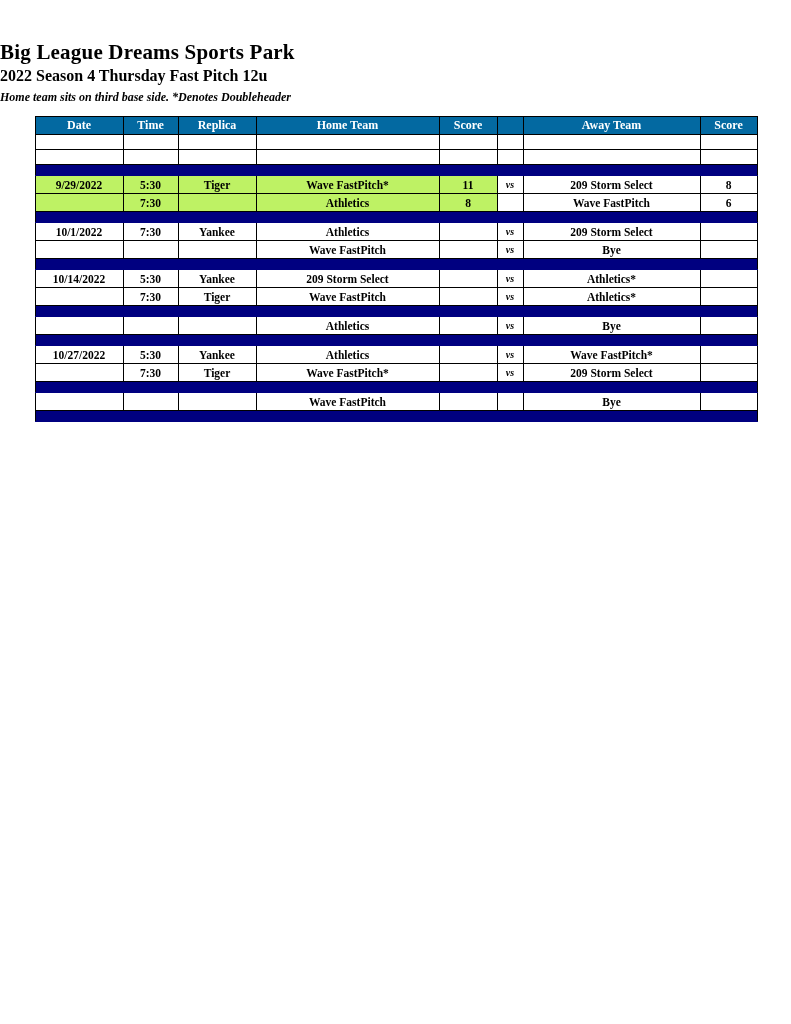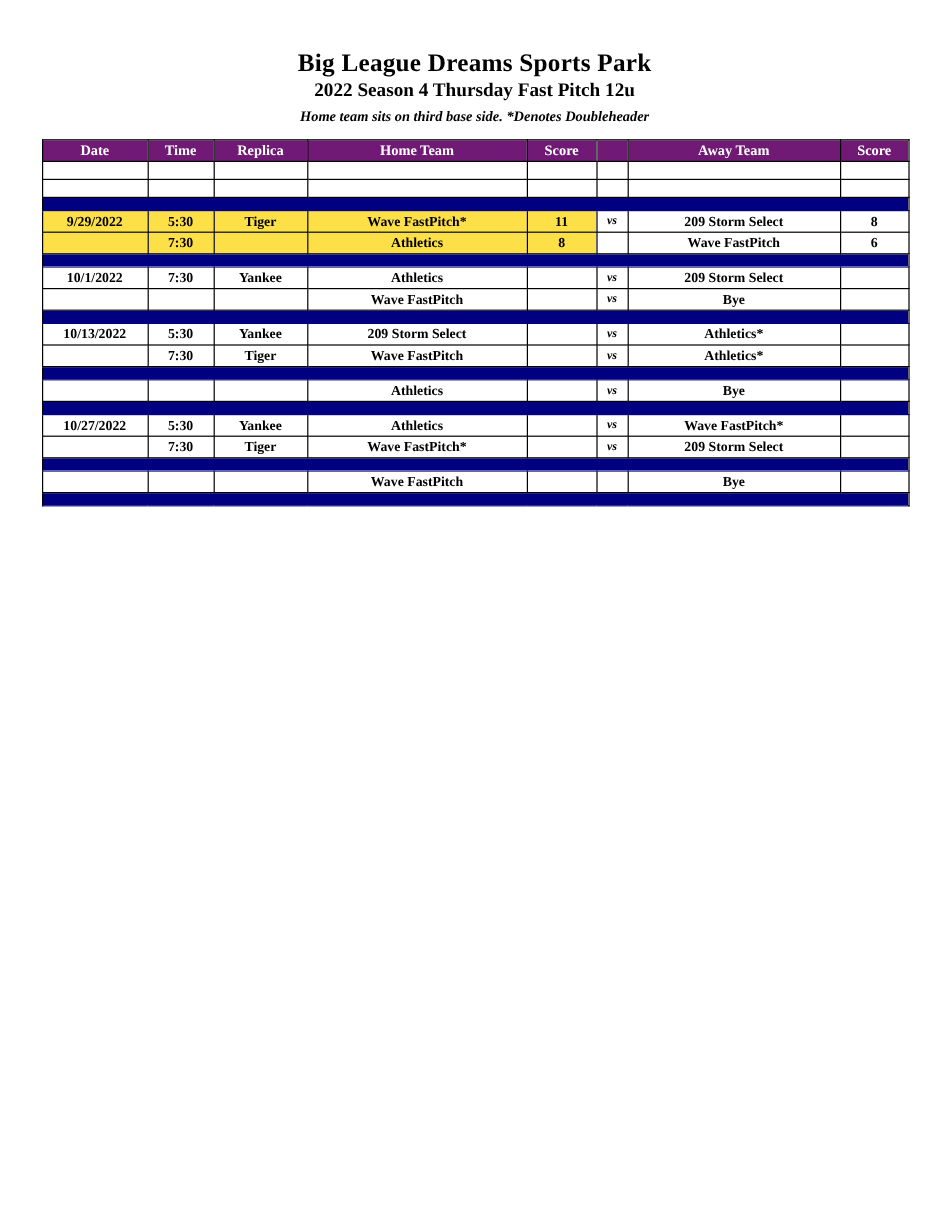--- a/index.html
+++ b/index.html
@@ -15,21 +15,20 @@
     position: relative;
   }
   .page {
     width: 791px;
     height: 1024px;
     position: relative;
     box-sizing: border-box;
     padding-top: 40px;
   }
   .title-block {
-    text-align: center;
     line-height: 1.15;
   }
   .title {
     font-size: 21px;
     font-weight: bold;
     letter-spacing: 0.2px;
   }
   .subtitle {
     font-size: 16px;
     font-weight: bold;
@@ -54,21 +53,21 @@
   table.sched td, table.sched th {
     border: 1px solid #000000;
     height: 17px;
     padding: 0 2px;
     text-align: center;
     vertical-align: middle;
     overflow: hidden;
     white-space: nowrap;
   }
   thead th {
-    background: #701a75;
+    background: #0369a1;
     color: #ffffff;
     font-weight: bold;
     font-size: 12px;
     height: 18px;
   }
   
   col.c-date   { width: 88px; }
   col.c-time   { width: 55px; }
   col.c-replica{ width: 78px; }
   col.c-home   { width: 183px; }
@@ -88,21 +87,21 @@
     height: 14px;
     background: #ffffff;
   }
   td.bold { font-weight: bold; }
   td.vs {
     font-style: italic;
     font-weight: bold;
     font-size: 10px;
   }
   td.hl {
-    background: #fde047;
+    background: #bef264;
     font-weight: bold;
   }
   .footer-note {
     width: 722px;
     margin: 4px auto 0 auto;
     font-size: 12px;
     font-weight: bold;
     text-align: left;
     padding-left: 2px;
   }
@@ -206,21 +205,21 @@
             <td class="bold">Wave FastPitch</td>
             <td class="bold"></td>
             <td class="vs">vs</td>
             <td class="bold">Bye</td>
             <td class="bold"></td>
           </tr>
           <tr class="spacer">
             <td colspan="8"></td>
           </tr>
           <tr>
-            <td class="bold">10/13/2022</td>
+            <td class="bold">10/14/2022</td>
             <td class="bold">5:30</td>
             <td class="bold">Yankee</td>
             <td class="bold">209 Storm Select</td>
             <td class="bold"></td>
             <td class="vs">vs</td>
             <td class="bold">Athletics*</td>
             <td class="bold"></td>
           </tr>
           <tr>
             <td class="bold"></td>

